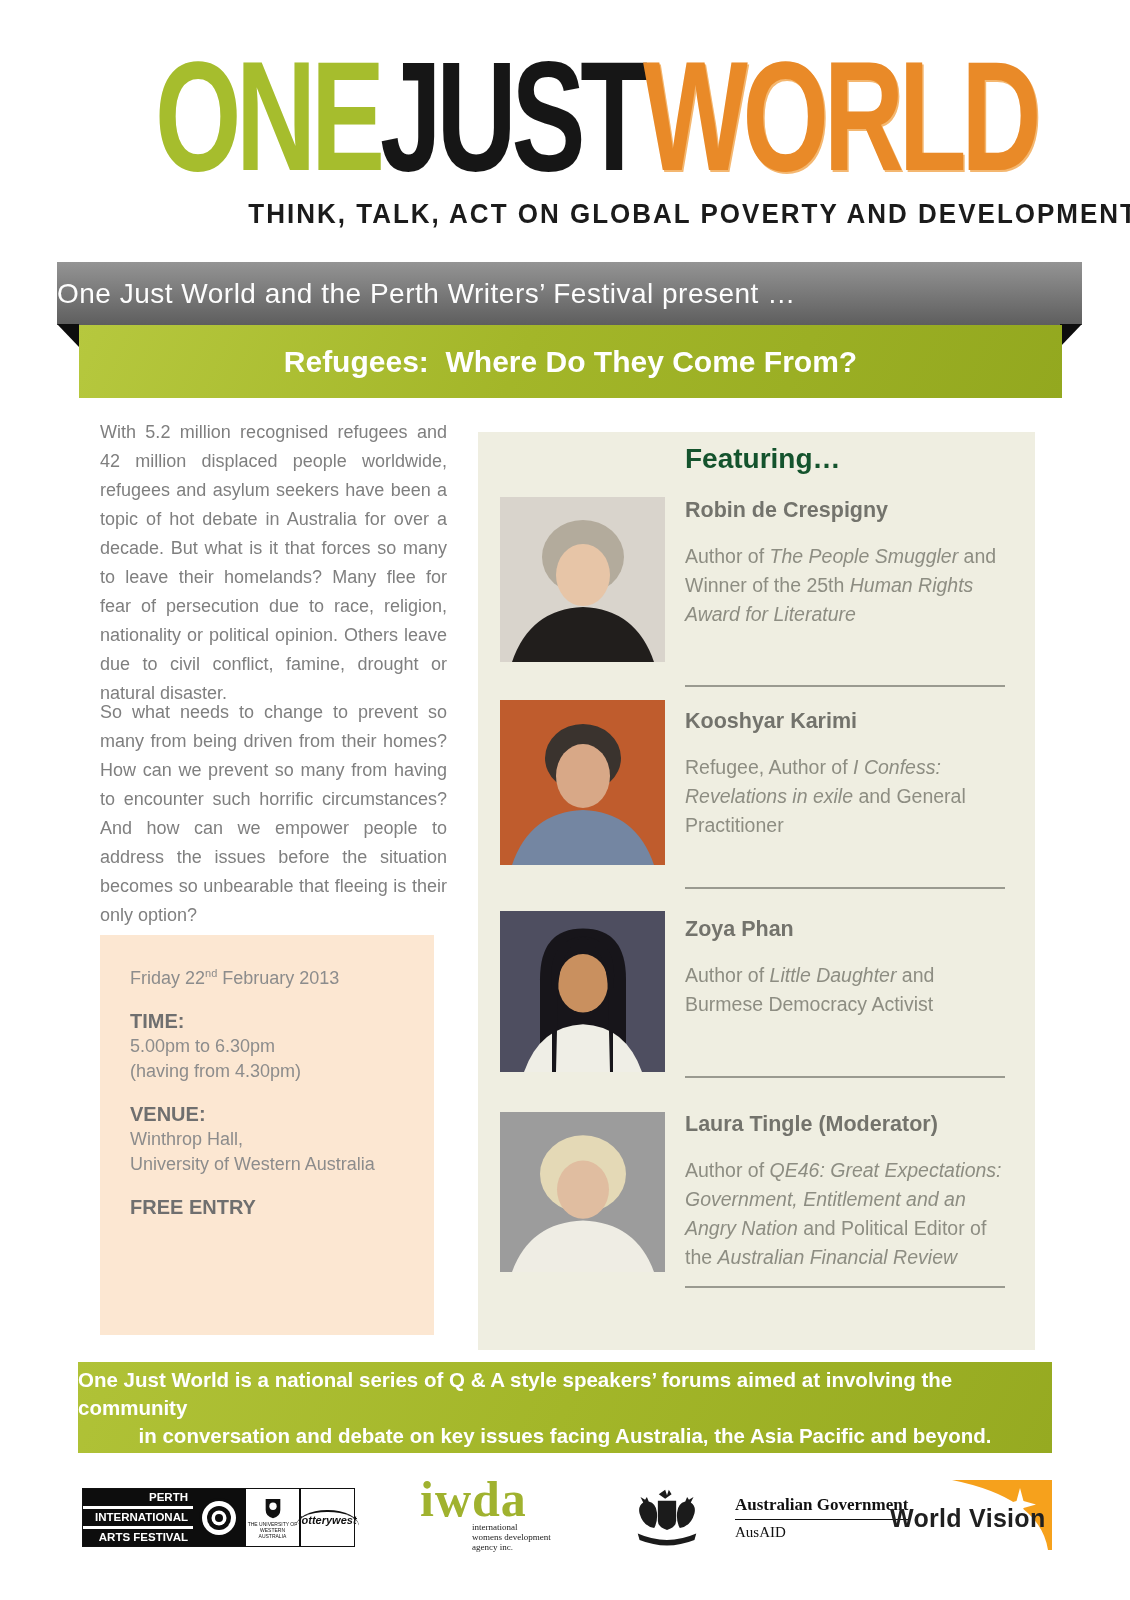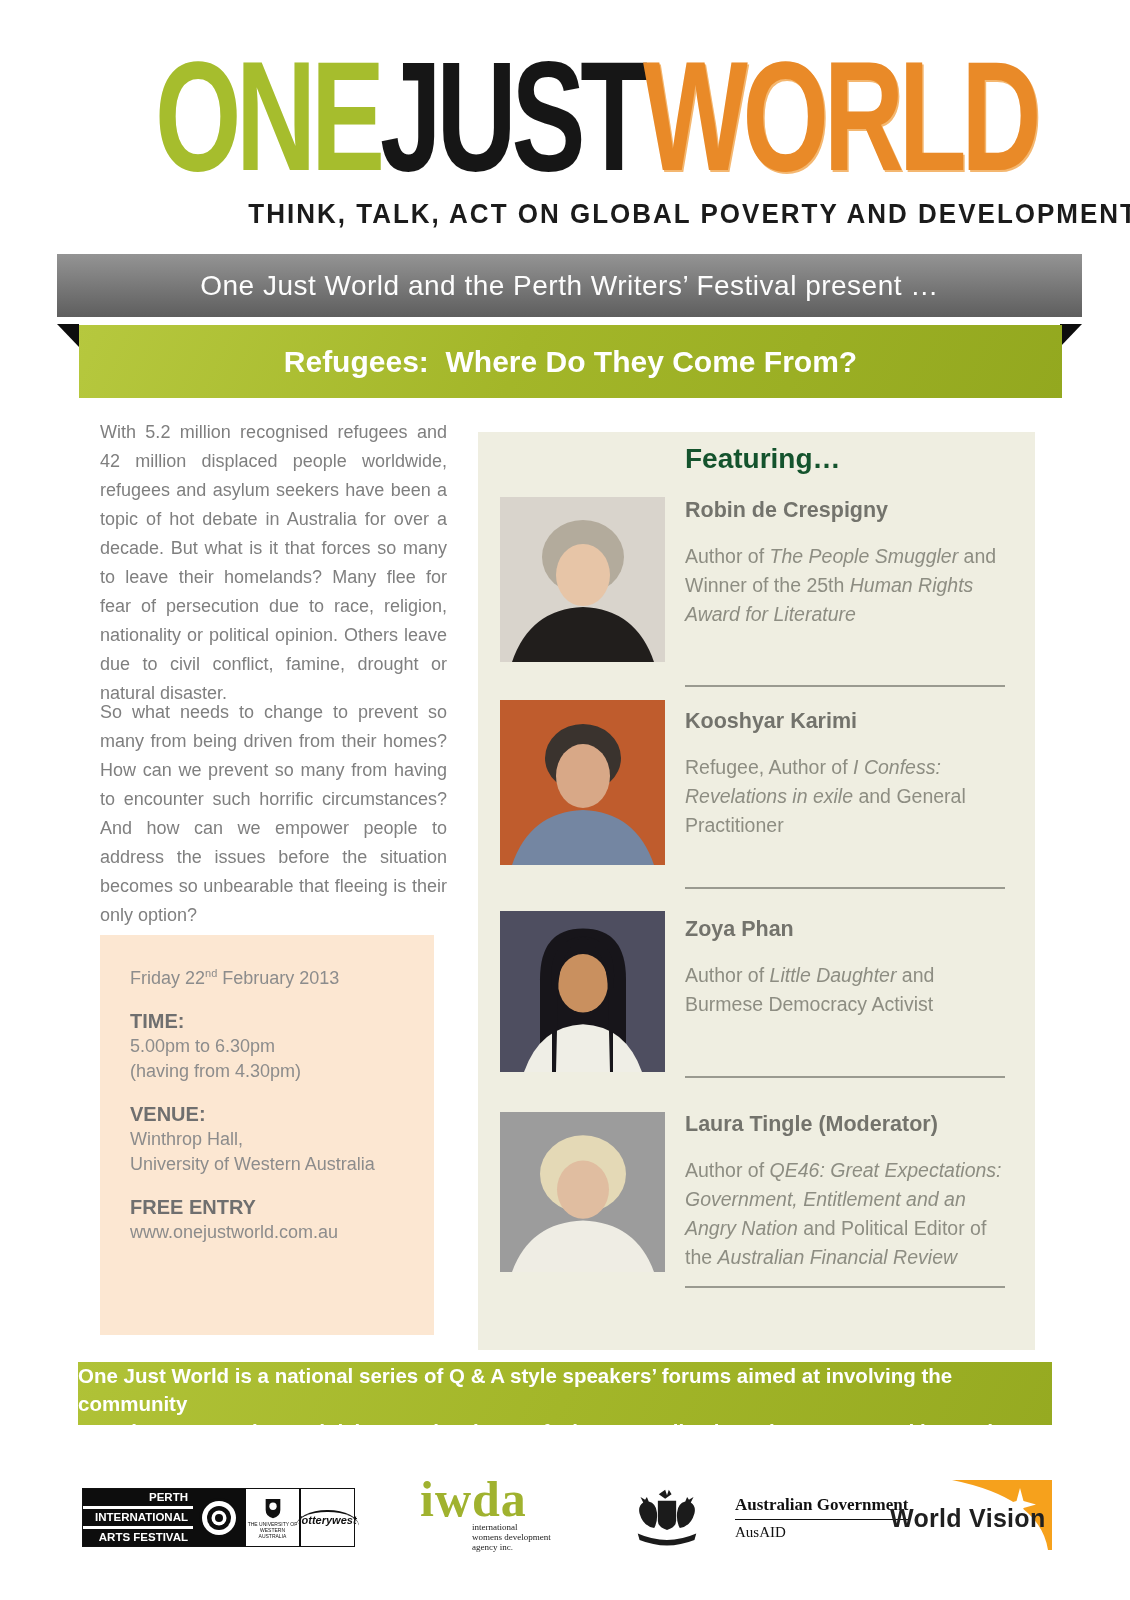--- a/index.html
+++ b/index.html
@@ -10,23 +10,23 @@
   .logo-block { position:absolute; top:38px; left:8px; width:100%; text-align:right; }
   .logo-text { font-weight:bold; font-size:150px; line-height:150px; letter-spacing:-7px;
                transform:scale(0.74,1.04); transform-origin:center top; white-space:nowrap; }
   .logo-one   { color:#a6bd2d; }
   .logo-just  { color:#161616; }
   .logo-world { color:#e98a28; text-shadow:2px 2px 0 #f4b770; }
   .tagline { margin-top:10px; font-weight:bold; font-size:26px; letter-spacing:2px;
              color:#1b1b1b; transform:scale(1.0,1.08); }
 
   
-  .banner-gray { position:absolute; left:57px; top:254px; width:1025px; height:63px;
+  .banner-gray { position:absolute; left:57px; top:262px; width:1025px; height:63px;
                  background:linear-gradient(#949494,#5e5e5e);
-                 display:flex; align-items:center; justify-content:center; }
+                 display:flex; align-items:center; justify-content:flex-start; }
   .banner-gray span { color:#fdfdfd; font-size:28px; letter-spacing:0.5px; }
   .fold { position:absolute; top:324px; width:22px; height:23px; background:#0d0d0d; }
   .fold-left  { left:57px;  clip-path:polygon(0 0,100% 0,100% 100%); }
   .fold-right { left:1060px; clip-path:polygon(0 0,100% 0,0 100%); }
   .banner-green { position:absolute; left:79px; top:325px; width:983px; height:73px;
                   background:linear-gradient(115deg,#b6c83e 0%,#a3b629 45%,#93a81f 100%);
                   display:flex; align-items:center; justify-content:center; }
   .banner-green span { color:#ffffff; font-weight:bold; font-size:30px; white-space:pre; }
 
   
@@ -53,23 +53,23 @@
   .photo3 { top:479px; height:161px; }
   .photo4 { top:680px; height:160px; }
   .spk { position:absolute; left:207px; width:324px; }
   .spk1 { top:66px; }  .spk2 { top:277px; }  .spk3 { top:485px; }  .spk4 { top:680px; }
   .spk h3 { color:#73736c; font-weight:bold; font-size:21.5px; margin-bottom:19px; }
   .spk p { color:#8d8d82; font-size:19.5px; line-height:29px; }
   .divider { position:absolute; left:207px; width:320px; height:2px; background:#9a9a90; }
   .div1 { top:253px; } .div2 { top:455px; } .div3 { top:644px; } .div4 { top:854px; }
 
   
-  .banner-footer { position:absolute; left:78px; top:1362px; width:974px; height:63px;
+  .banner-footer { position:absolute; left:78px; top:1362px; width:974px; height:91px;
                    background:linear-gradient(115deg,#b0c237 0%,#a3b629 50%,#96aa21 100%);
-                   display:flex; flex-direction:column; align-items:center; }
+                   display:flex; flex-direction:column; align-items:center; justify-content:center; }
   .banner-footer div { color:#ffffff; font-weight:bold; font-size:20.5px; line-height:28px; }
 
   
   .piaf { position:absolute; left:82px; top:1488px; width:273px; height:59px;
           display:flex; border:1px solid #111; background:#fff; }
   .piaf-text { width:110px; display:flex; flex-direction:column; justify-content:space-between; background:#fff; }
   .piaf-text div { background:#0d0d0d; color:#fff; font-weight:bold; font-size:11.5px;
                    line-height:17px; text-align:right; padding-right:5px; }
   .piaf-target { width:51px; background:#0d0d0d; display:flex; align-items:center; justify-content:center; }
   .piaf-uwa { width:55px; border-left:2px solid #0d0d0d; display:flex; flex-direction:column;
@@ -122,21 +122,20 @@
 
   <aside class="details-box">
     <div class="d-value"><span>Friday 22</span><span class="sup">nd</span><span> February 2013</span></div>
     <div class="d-label mt">TIME:</div>
     <div class="d-value">5.00pm to 6.30pm</div>
     <div class="d-value">(having from 4.30pm)</div>
     <div class="d-label mt">VENUE:</div>
     <div class="d-value">Winthrop Hall,</div>
     <div class="d-value">University of Western Australia</div>
     <div class="d-label mt">FREE ENTRY</div>
-    <div class="d-value">www.onejustworld.com.au</div>
   </aside>
 
   <section class="panel">
     <h2 class="featuring">Featuring…</h2>
 
     <figure class="photo photo1" style="--p-bg: #d9d4cc; --p-hair: #b3ab9c; --p-skin: #e7c5a7; --p-shirt: #211e1c;">
       <svg viewBox="0 0 165 165" preserveAspectRatio="none">
         <rect width="165" height="165" fill="var(--p-bg)"></rect>
         <ellipse cx="83" cy="60" rx="41" ry="37" fill="var(--p-hair)"></ellipse>
         <ellipse cx="83" cy="78" rx="27" ry="31" fill="var(--p-skin)"></ellipse>
@@ -189,21 +188,21 @@
     </figure>
     <div class="spk spk4">
       <h3>Laura Tingle (Moderator)</h3>
       <p><span>Author of </span><span style="font-style: italic;">QE46: Great Expectations: Government, Entitlement and an Angry Nation</span><span> and Political Editor of the </span><span style="font-style: italic;">Australian Financial Review</span></p>
     </div>
     <div class="divider div4"></div>
   </section>
 
   <footer class="banner-footer">
     <div>One Just World is a national series of Q &amp; A style speakers’ forums aimed at involving the community</div>
-    <div>in conversation and debate on key issues facing Australia, the Asia Western and beyond.</div>
+    <div>in conversation and debate on key issues facing Australia, the Asia Pacific and beyond.</div>
   </footer>
 
   <div class="piaf">
     <div class="piaf-text">
       <div>PERTH</div>
       <div>INTERNATIONAL</div>
       <div>ARTS FESTIVAL</div>
     </div>
     <div class="piaf-target">
       <svg width="44" height="50" viewBox="0 0 44 50">

